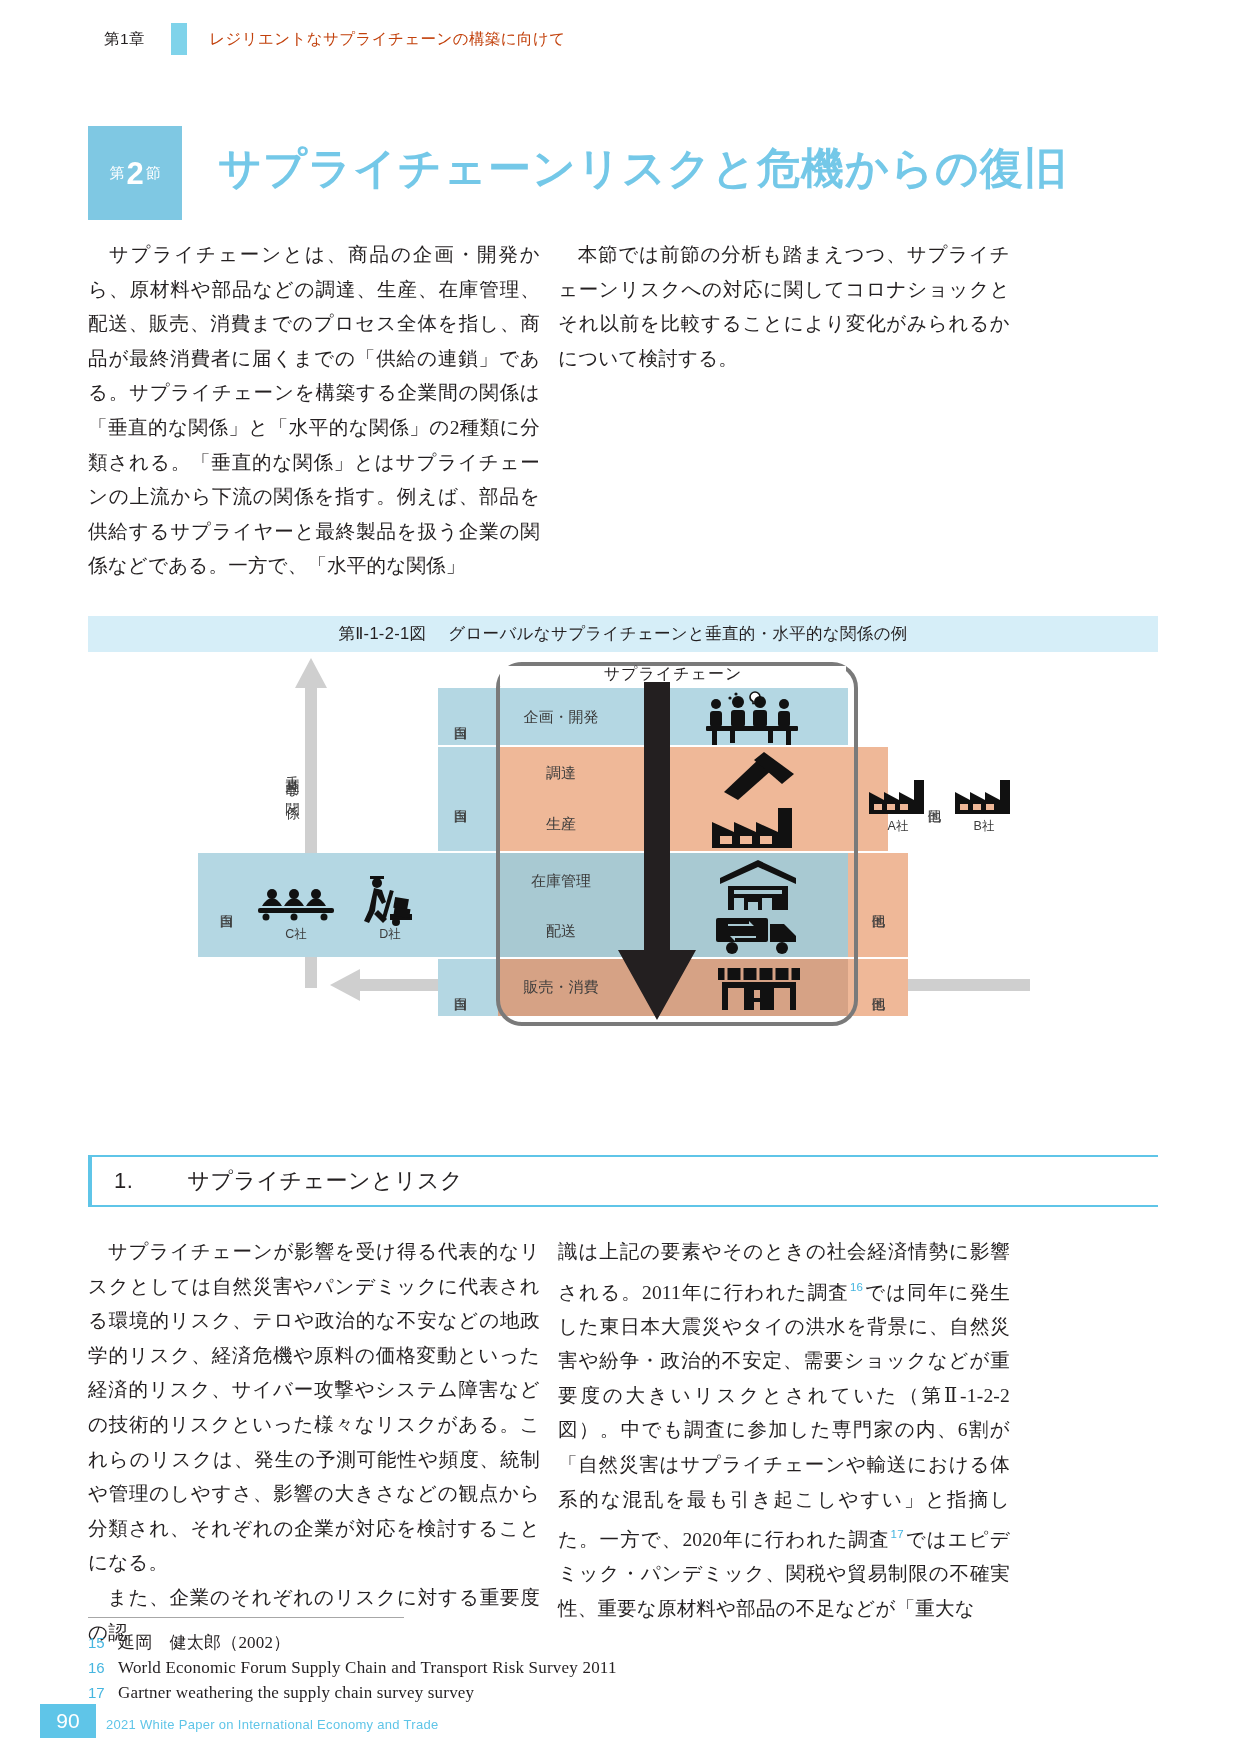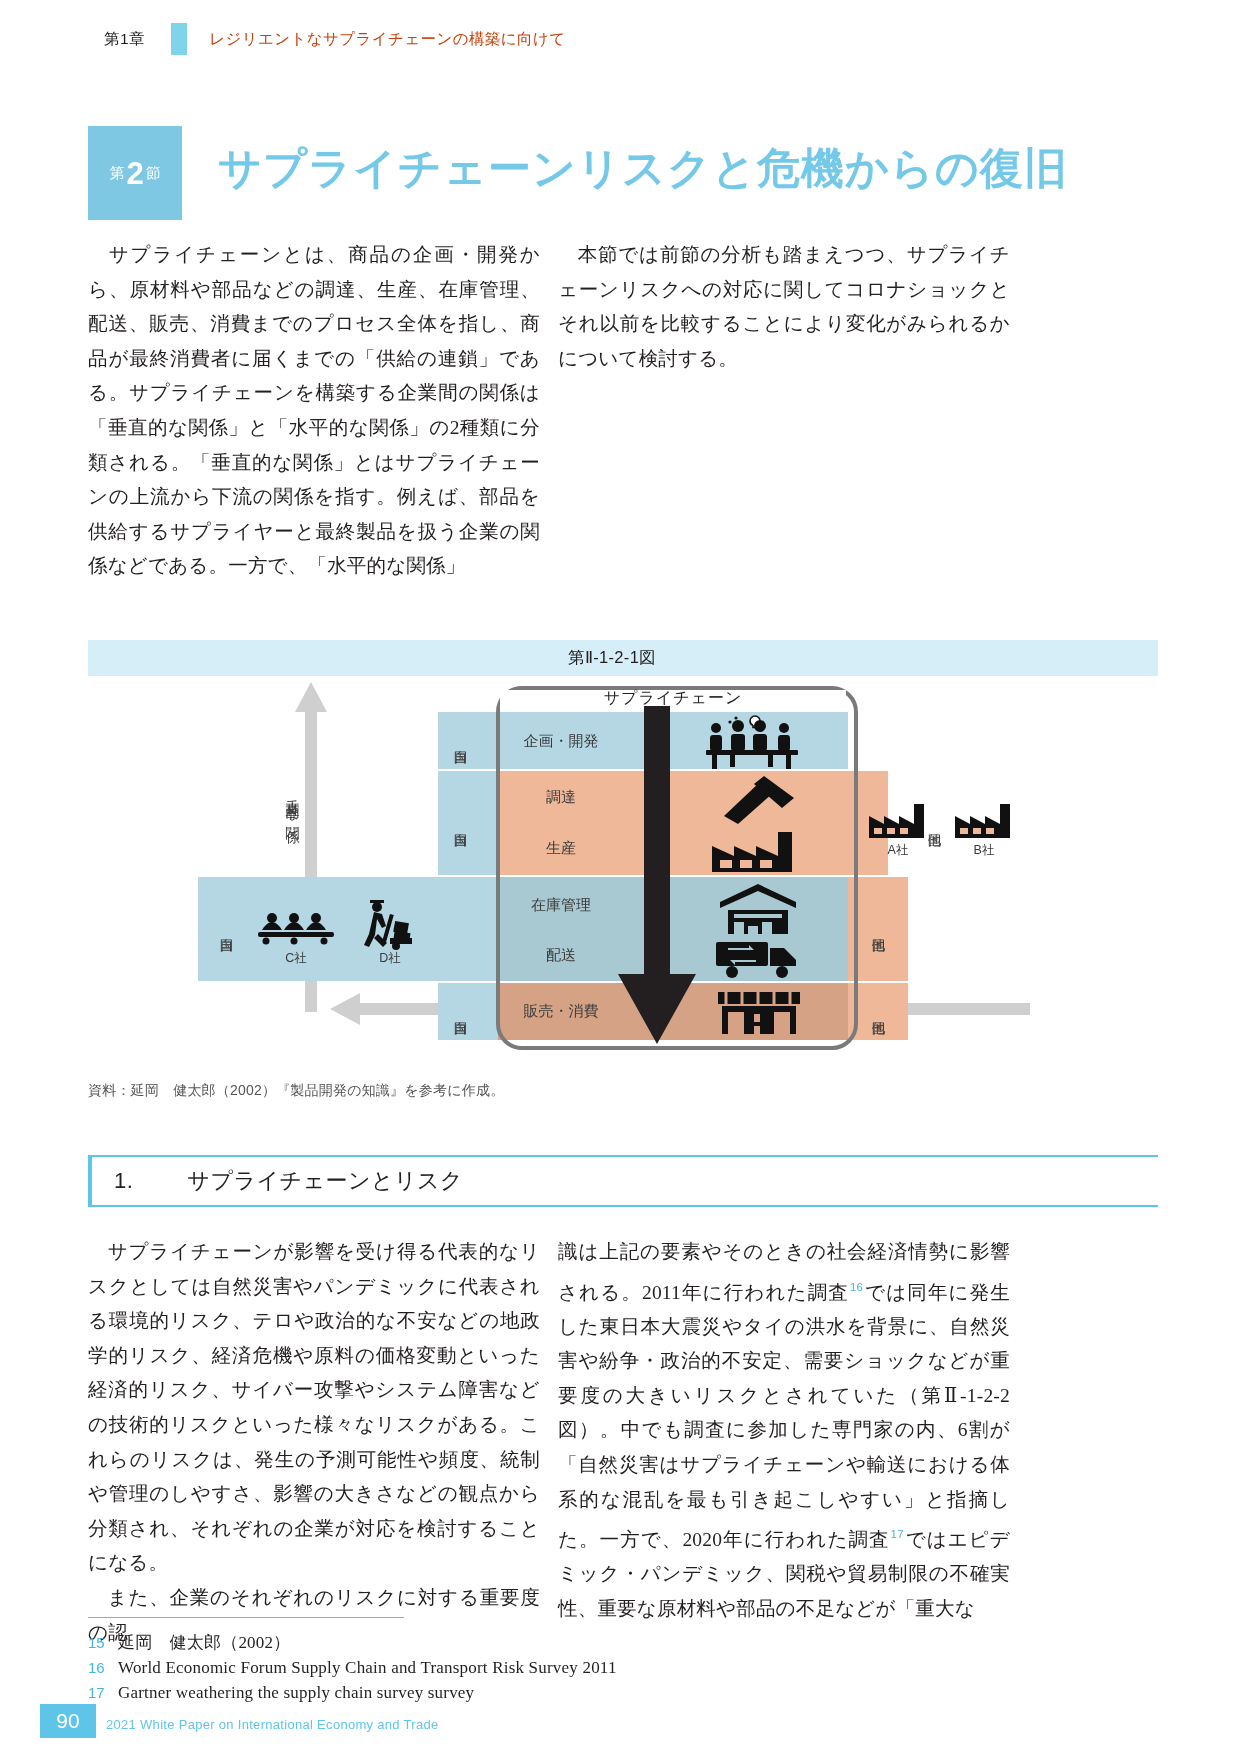--- a/index.html
+++ b/index.html
@@ -67,21 +67,21 @@
   }
   p.bt + p.bt{margin-top:0;}
   .ind{display:inline-block;width:19px;}
   sup.fn{
     color:#46b6e0;font-size:11.5px;vertical-align:super;
     font-family:"Liberation Sans","DejaVu Sans",sans-serif;
     margin:0 1px;
   }
 
   
-  .fig{position:absolute;left:88px;top:640px;width:1070px;}
+  .fig{position:absolute;left:88px;top:616px;width:1070px;}
   .fig-cap{
     height:36px;background:#d6eef8;
     display:flex;align-items:center;justify-content:center;
     font-family:"Liberation Sans","DejaVu Sans",sans-serif;
     font-size:16.5px;color:#231f20;letter-spacing:.3px;
   }
   .fig-body{position:relative;height:400px;background:#ffffff;}
   .fig-src{
     margin-top:6px;
     font-family:"Liberation Sans","DejaVu Sans",sans-serif;
@@ -206,20 +206,21 @@
     </div>
     <div class="col">
       <p class="bt"><span class="ind"></span><span>本節では前節の分析も踏まえつつ、サプライチェーンリスクへの対応に関してコロナショックとそれ以前を比較することにより変化がみられるかについて検討する。</span></p>
     </div>
   </div>
 
   <div class="fig">
     <div class="fig-cap">
       <span>第Ⅱ-1-2-1図</span>
       <span style="display:inline-block;width:22px"></span>
+      <span>グローバルなサプライチェーンと垂直的・水平的な関係の例</span>
     </div>
 
     <div class="fig-body">
 
       <svg class="d" style="left:206px;top:6px;" width="34" height="330">
         <polygon points="17,0 33,30 23,30 23,330 11,330 11,30 1,30" fill="#cfcfcf"></polygon>
       </svg>
       <div class="vaxis-lab" style="left:196px;top:112px;height:150px;">垂直的な関係</div>
 
       <svg class="d" style="left:242px;top:316px;" width="700" height="34">
@@ -382,21 +383,20 @@
           <rect x="30" y="40" width="22" height="6"></rect>
           <circle cx="36" cy="48" r="4"></circle>
           <rect x="34" y="24" width="14" height="11" transform="rotate(10 41 30)"></rect>
           <rect x="34" y="34" width="16" height="9" transform="rotate(8 42 38)"></rect>
         </g>
       </svg>
       <div class="coname" style="left:262px;top:274px;width:80px;">D社</div>
 
     </div>
 
-    <div class="fig-src">資料：延岡　健太郎（2002）『製品開発の知識』を参考に作成。</div>
   </div>
 
   <div class="sub-head">
     <span>1.</span>
     <span style="width:10px"></span>
     <span>サプライチェーンとリスク</span>
   </div>
 
   <div class="cols" style="top:1235px;">
     <div class="col">

